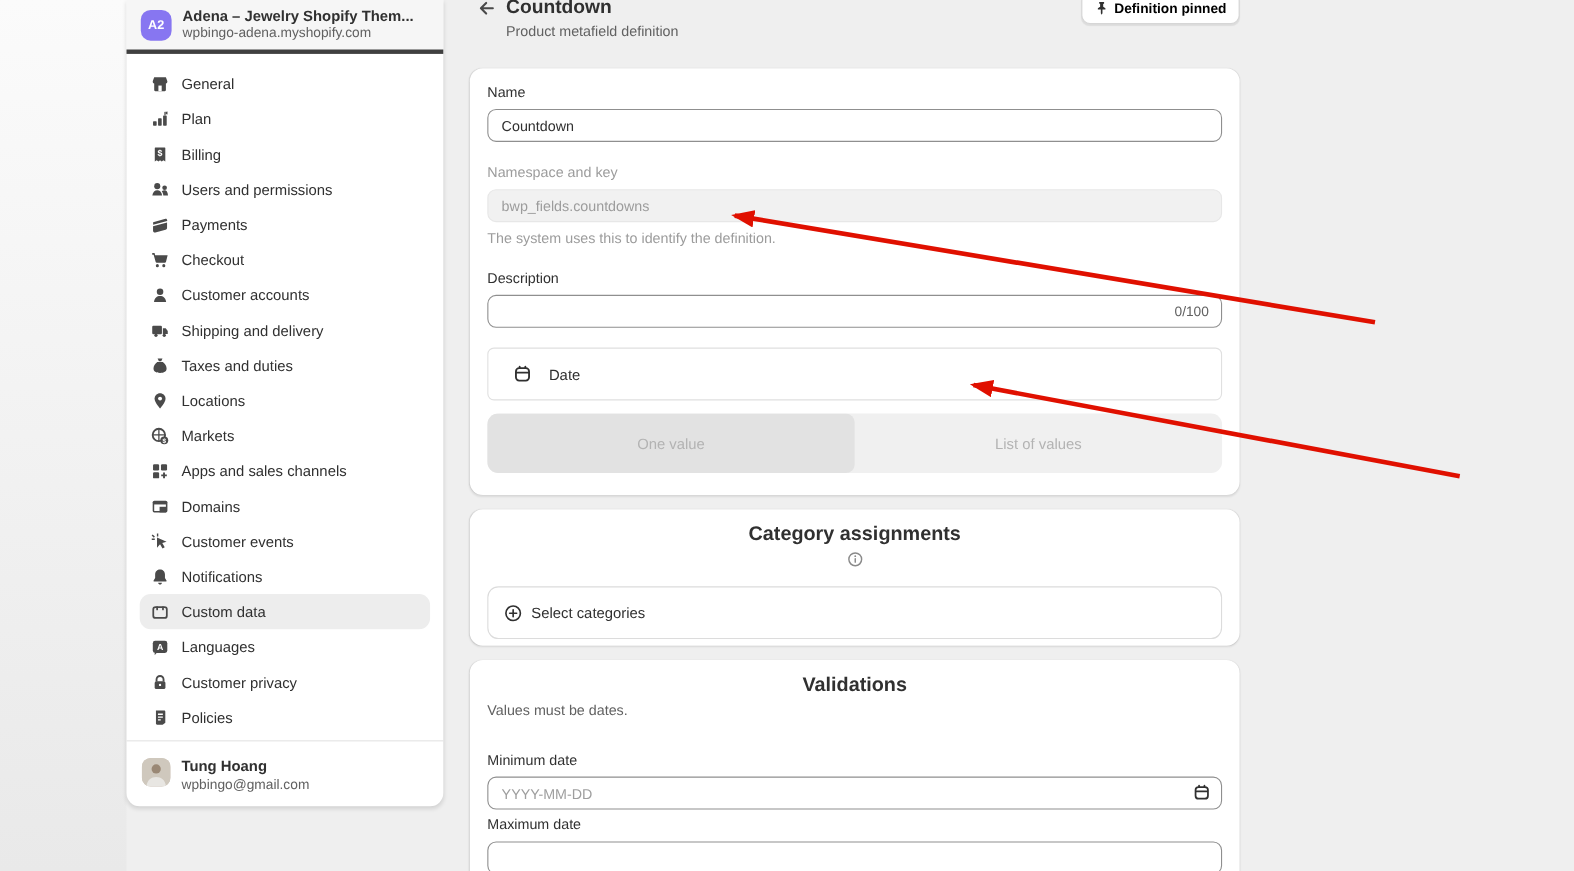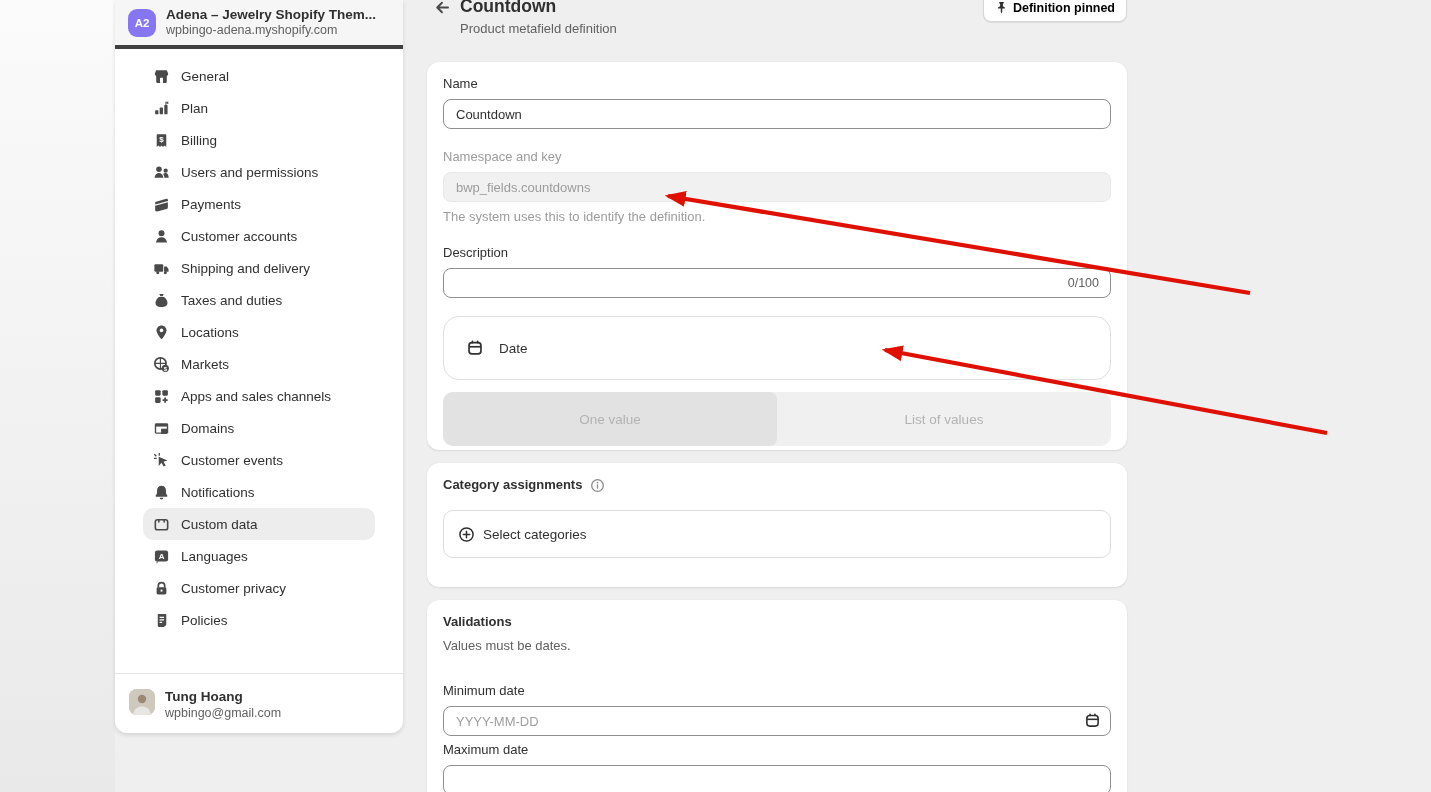--- a/index.html
+++ b/index.html
@@ -15,21 +15,21 @@
   
   .sidebar{position:absolute;left:115px;top:0;width:288px;height:733px;background:#fff;
     border-radius:0 0 12px 12px;box-shadow:0 2px 4px rgba(0,0,0,.12);display:flex;flex-direction:column;}
   .store-header{height:49px;flex:none;background:#f6f6f6;border-bottom:4px solid #404040;
     display:flex;align-items:center;gap:10px;padding:0 13px;}
   .store-avatar{width:28px;height:28px;flex:none;border-radius:9px;background:var(--accent,#8776f1);
     color:#fff;font-size:11.5px;font-weight:700;display:flex;align-items:center;justify-content:center;}
   .store-meta{min-width:0;}
   .store-name{font-size:13.5px;font-weight:700;line-height:16px;white-space:nowrap;overflow:hidden;}
   .store-domain{font-size:12.5px;color:#616161;line-height:15px;white-space:nowrap;}
-  .nav{padding:11px 28px 0;flex:1;}
+  .nav{padding:11px 12px 0;flex:1;}
   .nav-item{height:32px;display:flex;align-items:center;gap:11px;padding:0 10px;border-radius:10px;
     font-size:13.5px;font-weight:500;cursor:pointer;white-space:nowrap;}
   .nav-item.selected{background:var(--selbg,#ededed);}
   .nav-icon{width:17px;height:17px;flex:none;display:flex;align-items:center;justify-content:center;}
   .nav-icon svg{width:17px;height:17px;display:block;}
   .user-footer{flex:none;border-top:1px solid #e3e3e3;padding:15px 14px 0;height:60px;
     display:flex;gap:10px;align-items:flex-start;}
   .user-avatar{width:26px;height:26px;border-radius:8px;overflow:hidden;flex:none;background:#cfc6ba;}
   .user-name{font-size:13.5px;font-weight:700;line-height:16px;}
   .user-email{font-size:12.5px;color:#616161;line-height:16px;}
@@ -52,27 +52,27 @@
   .text-input{width:100%;height:30px;border:1px solid #8f8f8f;border-radius:8px;padding:0 12px;
     font-size:13px;color:#303030;background:#fff;font-family:"Liberation Sans",sans-serif;outline:none;}
   .text-input::placeholder{color:#9e9e9e;}
   .text-input:disabled{background:#f1f1f1;border-color:#e7e7e7;color:#9c9c9c;-webkit-text-fill-color:#9c9c9c;}
   .help-text{font-size:13px;color:#9c9c9c;margin-top:7px;}
   .field-gap{margin-top:20px;}
   .input-shell{position:relative;}
   .desc-counter{position:absolute;right:12px;top:50%;transform:translateY(-50%);
     font-size:12.5px;color:#616161;pointer-events:none;}
   .cal-suffix{position:absolute;right:10px;top:6px;width:17px;height:17px;cursor:pointer;}
-  .type-box{margin-top:18px;height:64px;border:1px solid #e0e0e0;border-radius:16px;
+  .type-box{margin-top:18px;height:48px;border:1px solid #e0e0e0;border-radius:6px;
     display:flex;align-items:center;gap:15px;padding:0 22px;font-size:13.5px;}
   .type-box svg{width:18px;height:18px;}
   .segmented{margin-top:12px;height:54px;background:#f0f0f0;border-radius:10px;display:flex;overflow:hidden;}
   .segment{flex:1;display:flex;align-items:center;justify-content:center;font-size:13.5px;color:#b3b3b3;}
   .segment.active{background:#e2e2e2;border-radius:8px;}
-  .section-title{font-size:13px;font-weight:700;line-height:16px;display:flex;align-items:center;gap:8px;}
+  .section-title{font-size:18px;font-weight:700;line-height:16px;display:flex;align-items:center;gap:8px;flex-direction:column;}
   .select-box{margin-top:17px;height:48px;border:1px solid #dcdcdc;border-radius:10px;display:flex;
     align-items:center;gap:8px;padding:16px 14px;font-size:13.5px;cursor:pointer;}
   .select-box svg{width:17px;height:17px;}
   .subtitle-text{font-size:13px;color:#616161;margin-top:8px;}
   .val-label-1{margin-top:30px;}
   .val-label-2{margin-top:6px;}
   .annotations{position:absolute;left:0;top:0;width:1431px;height:792px;pointer-events:none;z-index:50;}
   .annotations .arrow-line{stroke:var(--arrow,#e01000);}
   .annotations .arrow-head{fill:var(--arrow,#e01000);}
 </style>
@@ -136,20 +136,30 @@
           <svg viewBox="0 0 16 16" fill="#4a4a4a">
             <path d="M2.1 5.6l10.5-2.9c.8-.2 1.5.4 1.5 1.2v.8L2.1 7.9z"></path>
             <path d="M2 9.1l12-3.2v4.6c0 .8-.5 1.5-1.3 1.7L4 14.5c-1 .3-2-.5-2-1.5z"></path>
           </svg>
         </span>
         <span>Payments</span>
       </div>
       <div class="nav-item">
         <span class="nav-icon">
           <svg viewBox="0 0 16 16" fill="#4a4a4a">
+            <path d="M1.3 1.8h2l.5 2h10.7l-1.4 5.6c-.1.5-.5.8-1 .8H5.2c-.5 0-.9-.3-1-.8L2.5 3.3H1.3z"></path>
+            <circle cx="5.7" cy="12.7" r="1.3"></circle>
+            <circle cx="11.2" cy="12.7" r="1.3"></circle>
+          </svg>
+        </span>
+        <span>Checkout</span>
+      </div>
+      <div class="nav-item">
+        <span class="nav-icon">
+          <svg viewBox="0 0 16 16" fill="#4a4a4a">
             <circle cx="8" cy="4.9" r="2.8"></circle>
             <path d="M2.8 13.7c.5-3.4 2.5-5.1 5.2-5.1s4.7 1.7 5.2 5.1z"></path>
           </svg>
         </span>
         <span>Customer accounts</span>
       </div>
       <div class="nav-item">
         <span class="nav-icon">
           <svg viewBox="0 0 16 16" fill="#4a4a4a">
             <rect x="1.3" y="3.9" width="8.3" height="7.2" rx="1"></rect>

